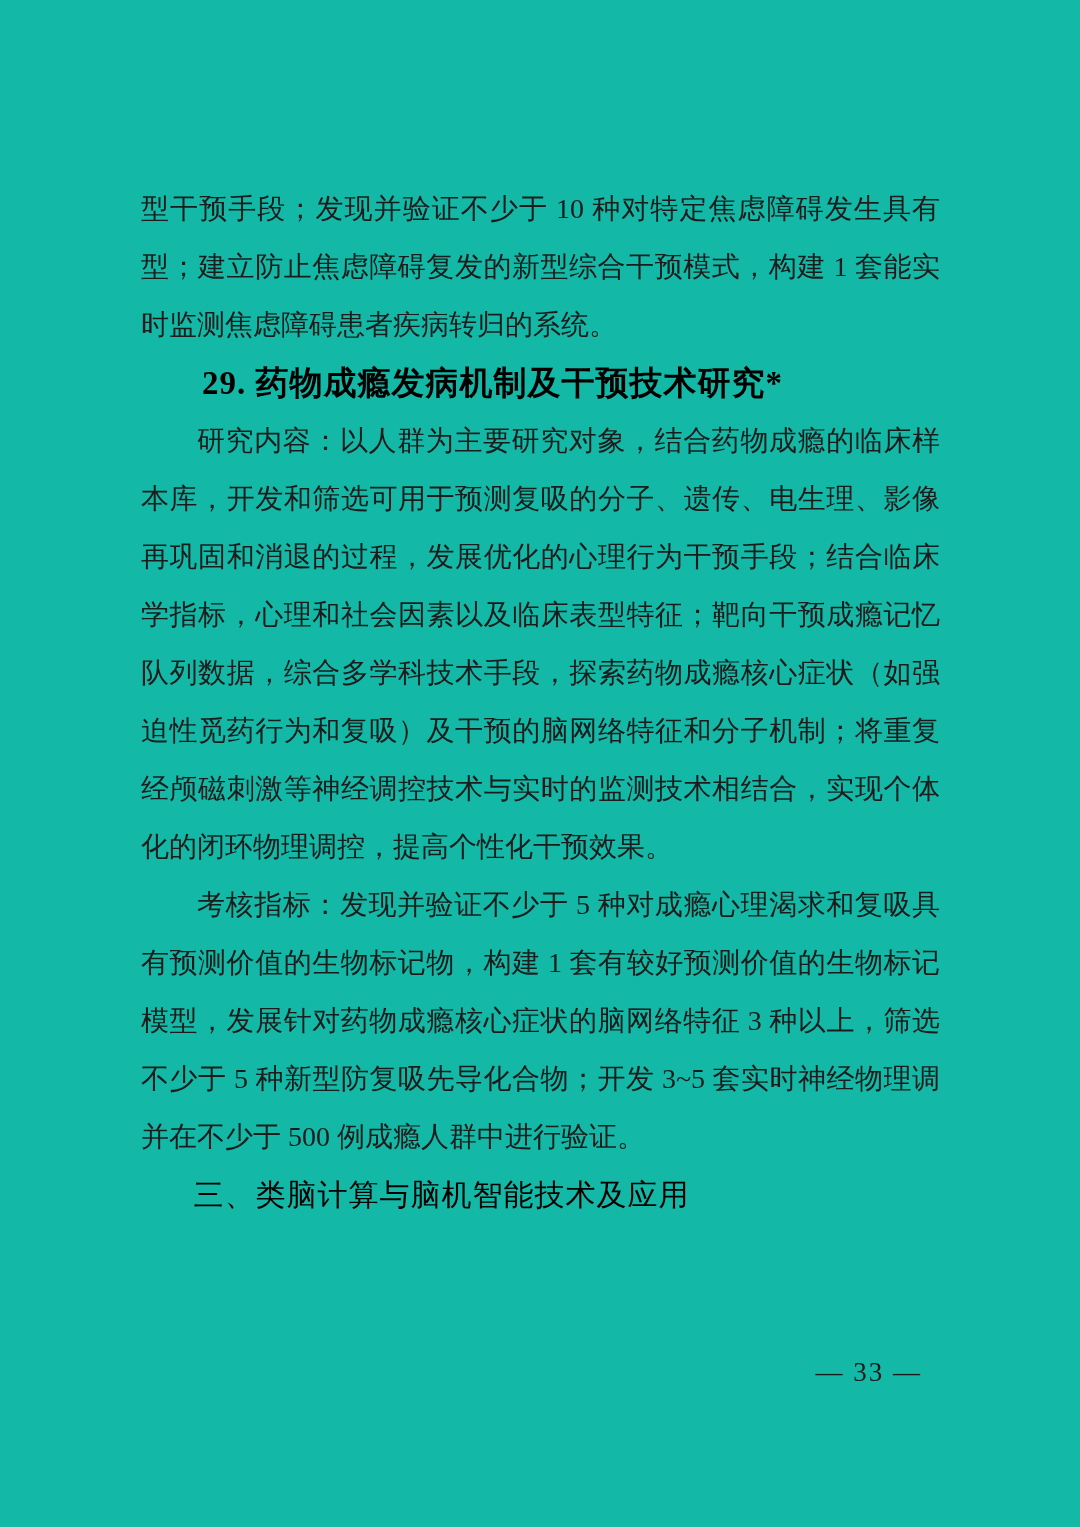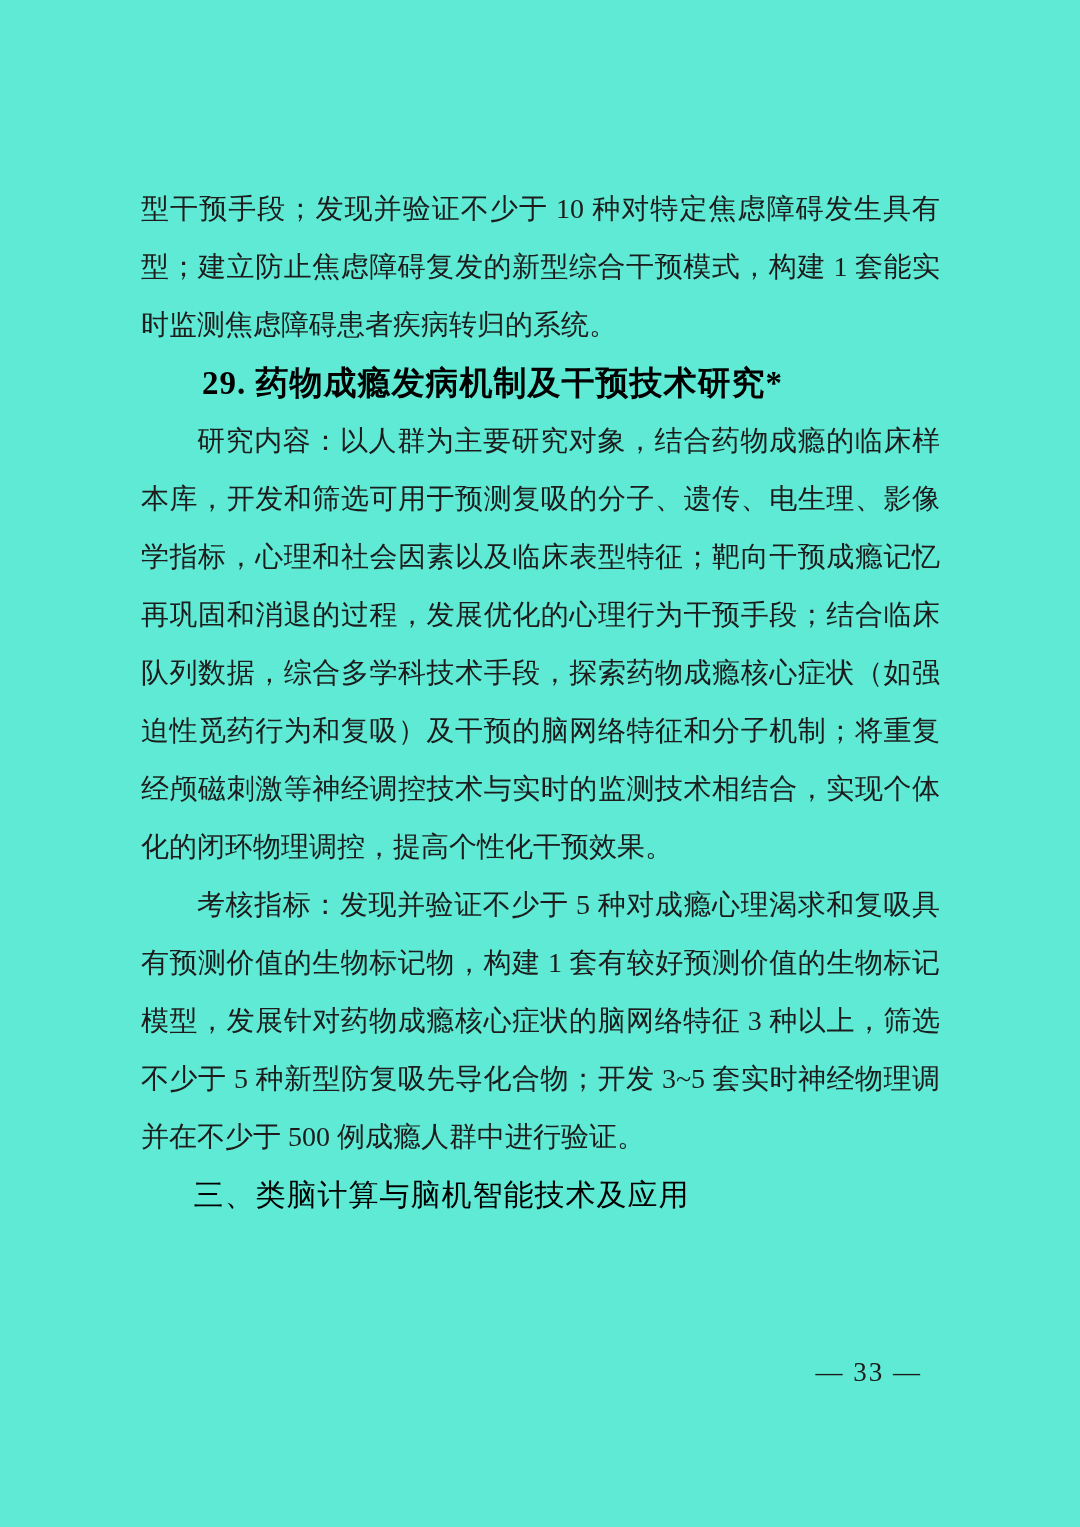--- a/index.html
+++ b/index.html
@@ -4,21 +4,21 @@
 <style>
   html, body {
     margin: 0;
     padding: 0;
     background: #ffffff;
   }
   .page {
     position: relative;
     width: 1080px;
     height: 1527px;
-    background: #5eead4;
+    background: #14b8a6;
     overflow: hidden;
     font-family: "Liberation Serif", "DejaVu Serif", serif;
     color: #1c1c1c;
   }
   .textblock {
     position: absolute;
     left: 141px;
     top: 180px;
     width: 799px;
   }
@@ -74,22 +74,22 @@
 <body>
 
 <div class="page">
   <div class="textblock">
     <div class="ln jf">型干预手段；发现并验证不少于 10 种对特定焦虑障碍发生具有</div>
     <div class="ln jf">型；建立防止焦虑障碍复发的新型综合干预模式，构建 1 套能实</div>
     <div class="ln left">时监测焦虑障碍患者疾病转归的系统。</div>
     <div class="ln h-num">29. 药物成瘾发病机制及干预技术研究*</div>
     <div class="ln jf ind">研究内容：以人群为主要研究对象，结合药物成瘾的临床样</div>
     <div class="ln jf">本库，开发和筛选可用于预测复吸的分子、遗传、电生理、影像</div>
+    <div class="ln jf">再巩固和消退的过程，发展优化的心理行为干预手段；结合临床</div>
     <div class="ln jf">学指标，心理和社会因素以及临床表型特征；靶向干预成瘾记忆</div>
-    <div class="ln jf">再巩固和消退的过程，发展优化的心理行为干预手段；结合临床</div>
     <div class="ln jf">队列数据，综合多学科技术手段，探索药物成瘾核心症状（如强</div>
     <div class="ln jf">迫性觅药行为和复吸）及干预的脑网络特征和分子机制；将重复</div>
     <div class="ln jf">经颅磁刺激等神经调控技术与实时的监测技术相结合，实现个体</div>
     <div class="ln left">化的闭环物理调控，提高个性化干预效果。</div>
     <div class="ln jf ind">考核指标：发现并验证不少于 5 种对成瘾心理渴求和复吸具</div>
     <div class="ln jf">有预测价值的生物标记物，构建 1 套有较好预测价值的生物标记</div>
     <div class="ln jf">模型，发展针对药物成瘾核心症状的脑网络特征 3 种以上，筛选</div>
     <div class="ln jf">不少于 5 种新型防复吸先导化合物；开发 3~5 套实时神经物理调</div>
     <div class="ln left">并在不少于 500 例成瘾人群中进行验证。</div>
     <div class="ln h-sec">三、类脑计算与脑机智能技术及应用</div>

